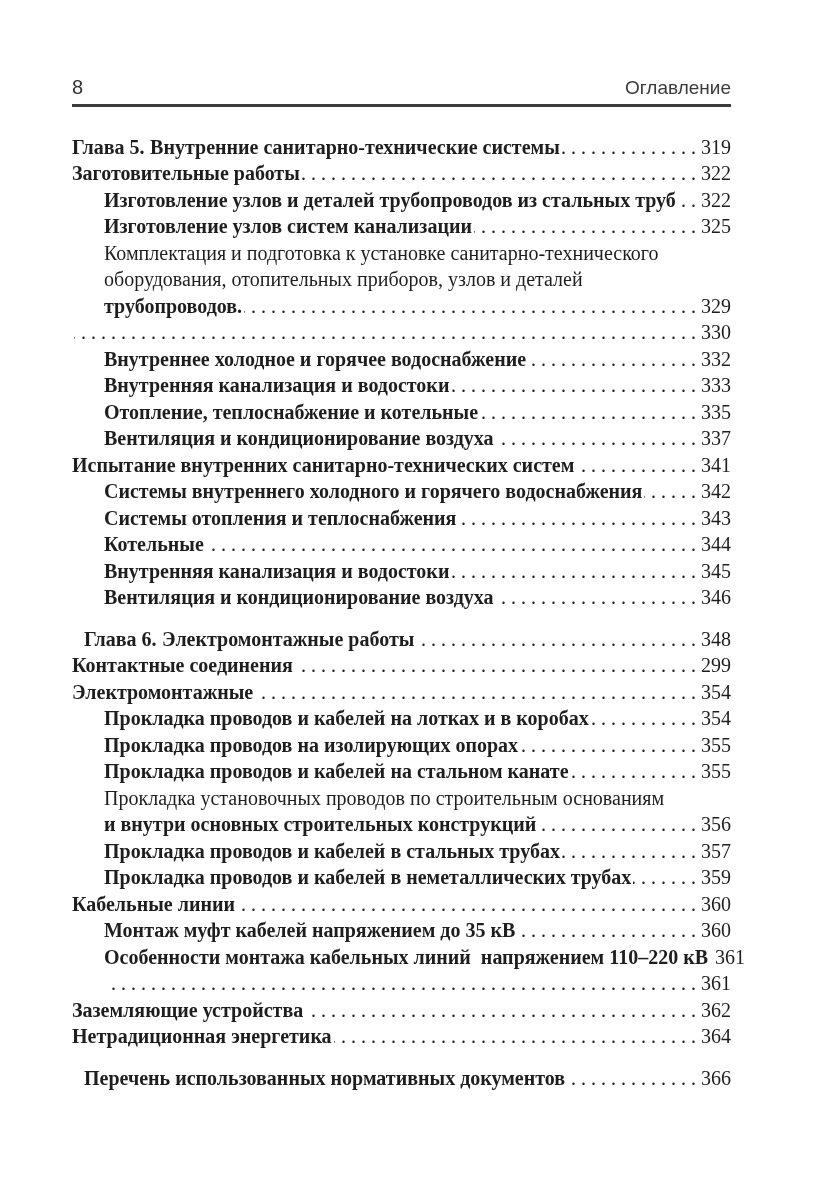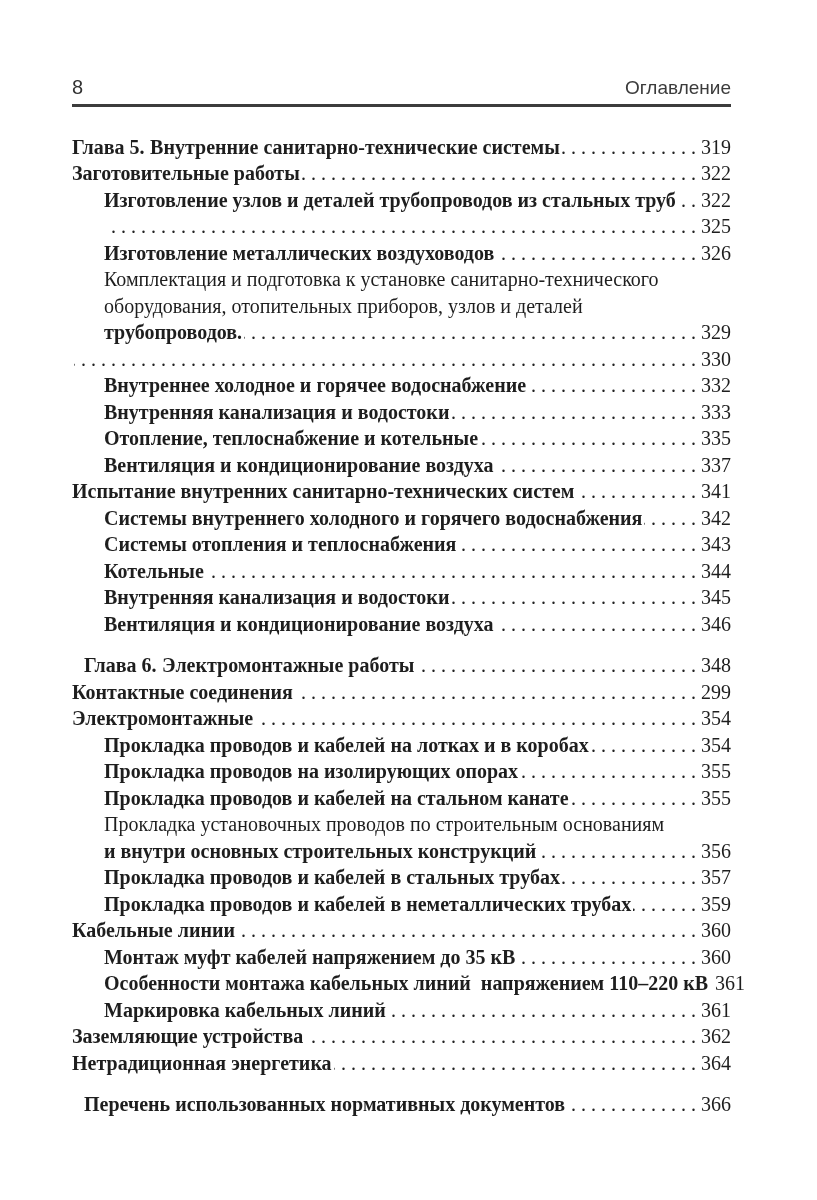--- a/index.html
+++ b/index.html
@@ -108,29 +108,23 @@
     </div>
     <div class="entry level-1">
       <div class="row">
         <span class="t">Изготовление узлов и деталей трубопроводов из стальных труб</span>
         <span class="dots"></span>
         <span class="pg">322</span>
       </div>
     </div>
     <div class="entry level-1">
       <div class="row">
+        <span class="t">Изготовление узлов систем канализации</span>
         <span class="dots"></span>
         <span class="pg">325</span>
-      </div>
-    </div>
-    <div class="entry level-1">
-      <div class="row">
-        <span class="t">Изготовление металлических воздуховодов</span>
-        <span class="dots"></span>
-        <span class="pg">326</span>
       </div>
     </div>
     <div class="entry level-1">
       <div class="cont-line">Комплектация и подготовка к установке санитарно-технического</div>
       <div class="cont-line">оборудования, отопительных приборов, узлов и деталей</div>
       <div class="row">
         <span class="t">трубопроводов.</span>
         <span class="dots"></span>
         <span class="pg">329</span>
       </div>
@@ -292,21 +286,20 @@
     </div>
     <div class="entry level-1">
       <div class="row">
         <span class="t">Особенности монтажа кабельных линий&nbsp; напряжением 110–220 кВ</span>
         <span class="dots"></span>
         <span class="pg">361</span>
       </div>
     </div>
     <div class="entry level-1">
       <div class="row">
-        <span class="t">Маркировка кабельных линий</span>
         <span class="dots"></span>
         <span class="pg">361</span>
       </div>
     </div>
     <div class="entry level-0">
       <div class="row">
         <span class="t">Заземляющие устройства</span>
         <span class="dots"></span>
         <span class="pg">362</span>
       </div>

